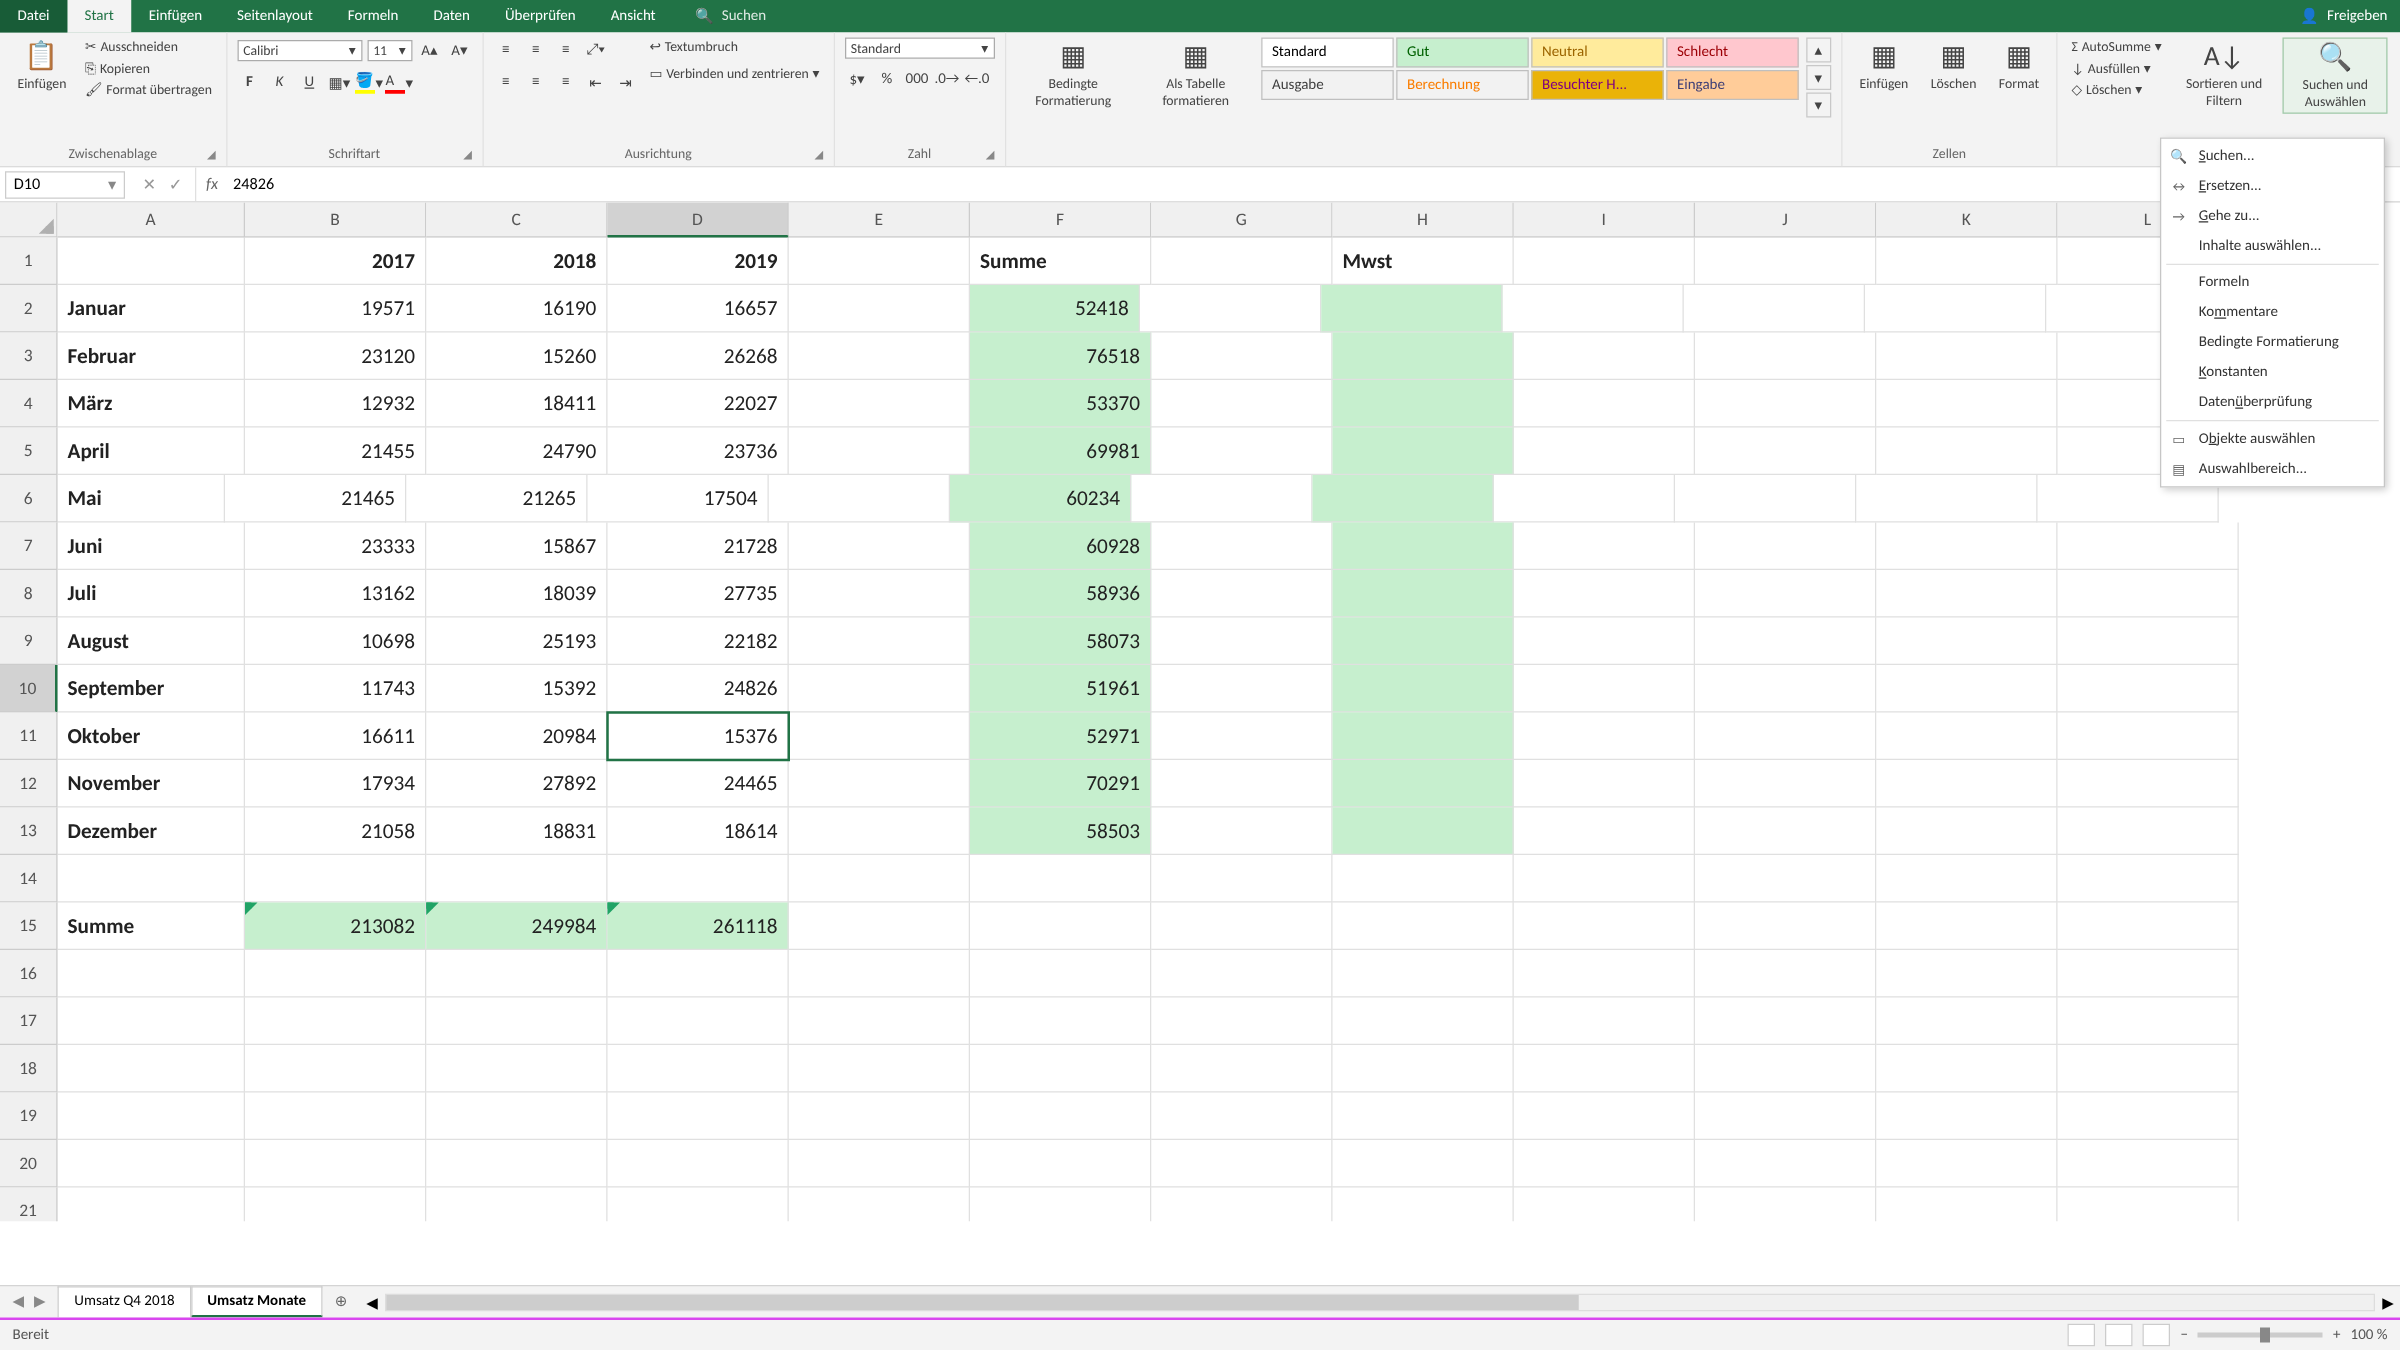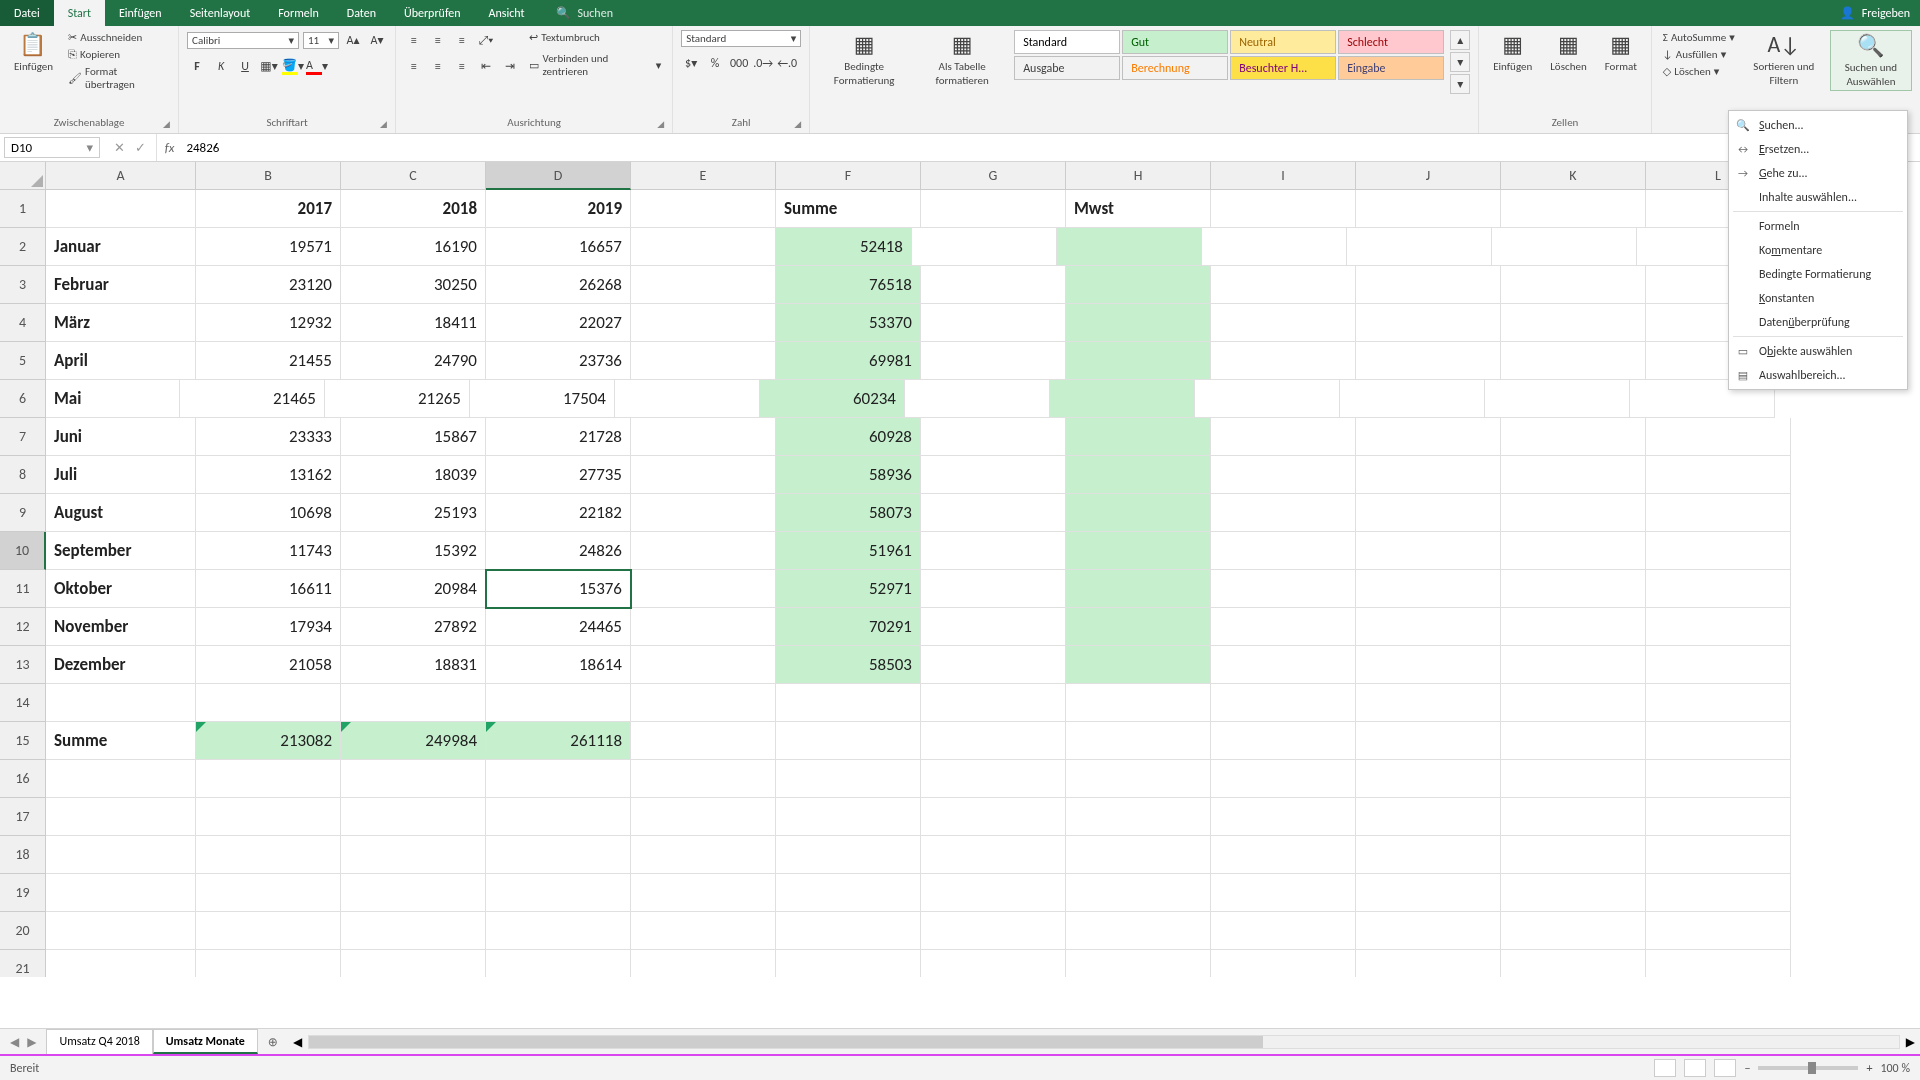--- a/index.html
+++ b/index.html
@@ -20,21 +20,21 @@
 .ribbon-group { border-right: 1px solid #e1e1e1; padding: 4px 8px 2px; display: flex; flex-direction: column; }
 .ribbon-group-body { flex: 1; display: flex; align-items: flex-start; gap: 6px; }
 .ribbon-group-label { text-align: center; font-size: 11px; color: #666; padding: 2px 0; position: relative; }
 .dialog-launcher { position: absolute; right: 0; bottom: 2px; font-size: 9px; color: #888; cursor: pointer; }
 .vbtn { display: flex; flex-direction: column; align-items: center; justify-content: center; padding: 2px 6px; cursor: pointer; text-align: center; line-height: 1.2; }
 .vbtn .ico { font-size: 22px; margin-bottom: 2px; }
 .stack { display: flex; flex-direction: column; gap: 2px; }
 .hrow { display: flex; gap: 4px; align-items: center; }
 .small-btn { padding: 1px 3px; cursor: pointer; font-size: 11px; display: flex; align-items: center; gap: 3px; }
 .combo { border: 1px solid #ababab; background: #fff; padding: 1px 4px; font-size: 11px; display: flex; align-items: center; justify-content: space-between; }
-.font-name { width: 112px; }
+.font-name { width: 100px; }
 .font-size { width: 36px; }
 .num-format { width: 120px; }
 .btn-ico { width: 20px; height: 20px; display: flex; align-items: center; justify-content: center; cursor: pointer; font-size: 12px; }
 .btn-ico.bordered { border: 1px solid #c8c8c8; }
 .color-swatch { width: 16px; height: 3px; display: block; }
 .style-cell { border: 1px solid #bfbfbf; padding: 3px 8px; width: 106px; height: 24px; font-size: 12px; cursor: pointer; display: flex; align-items: center; }
 .style-grid { display: flex; flex-direction: column; gap: 2px; }
 .style-grid-row { display: flex; gap: 2px; }
 
 
@@ -222,21 +222,21 @@
       <div class="style-grid" id="style-grid">
           <div class="style-grid-row">
             <div class="style-cell" style="background: rgb(255, 255, 255); color: rgb(0, 0, 0);">Standard</div>
             <div class="style-cell" style="background: rgb(198, 239, 206); color: rgb(0, 97, 0);">Gut</div>
             <div class="style-cell" style="background: rgb(255, 235, 156); color: rgb(156, 101, 0);">Neutral</div>
             <div class="style-cell" style="background: rgb(255, 199, 206); color: rgb(156, 0, 6);">Schlecht</div>
           </div>
           <div class="style-grid-row">
             <div class="style-cell" style="background: rgb(242, 242, 242); color: rgb(63, 63, 63);">Ausgabe</div>
             <div class="style-cell" style="background: rgb(242, 242, 242); color: rgb(250, 125, 0);">Berechnung</div>
-            <div class="style-cell" style="background: #fde047; color: rgb(128, 0, 128);">Besuchter H...</div>
+            <div class="style-cell" style="background: #eab308; color: rgb(128, 0, 128);">Besuchter H...</div>
             <div class="style-cell" style="background: rgb(255, 204, 153); color: rgb(63, 63, 118);">Eingabe</div>
           </div>
         </div>
       <div class="stack" style="justify-content:center;gap:2px">
         <div class="btn-ico bordered">▴</div>
         <div class="btn-ico bordered">▾</div>
         <div class="btn-ico bordered">▾</div>
       </div>
     </div>
   </div>
@@ -356,21 +356,21 @@
         <div class="cell " style="width: 145px;"></div>
         <div class="cell green" style="width: 145px;"></div>
         <div class="cell " style="width: 145px;"></div>
         <div class="cell " style="width: 145px;"></div>
         <div class="cell " style="width: 145px;"></div>
         <div class="cell " style="width: 145px;"></div>
       </div>
       <div class="cell-row">
         <div class="cell bold" style="width: 150px;">Februar</div>
         <div class="cell right" style="width: 145px;">23120</div>
-        <div class="cell right" style="width: 145px;">30250</div>
+        <div class="cell right" style="width: 145px;">15260</div>
         <div class="cell right" style="width: 145px;">26268</div>
         <div class="cell " style="width: 145px;"></div>
         <div class="cell right green" style="width: 145px;">76518</div>
         <div class="cell " style="width: 145px;"></div>
         <div class="cell green" style="width: 145px;"></div>
         <div class="cell " style="width: 145px;"></div>
         <div class="cell " style="width: 145px;"></div>
         <div class="cell " style="width: 145px;"></div>
         <div class="cell " style="width: 145px;"></div>
       </div>

